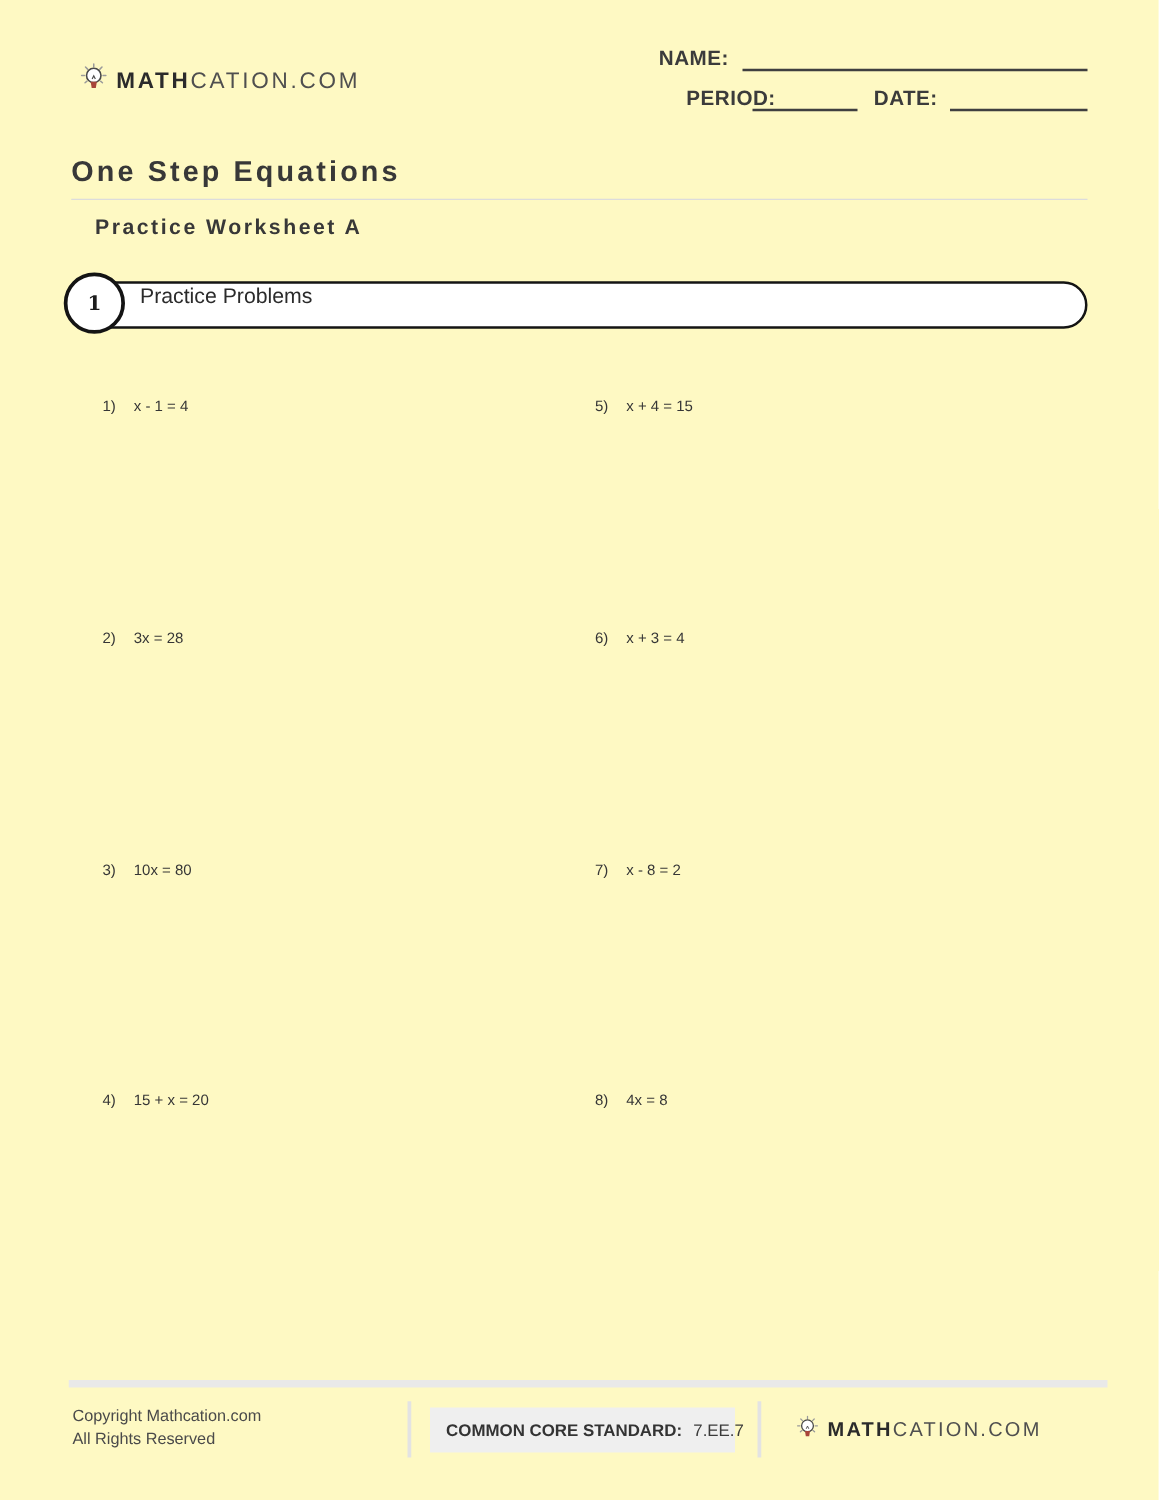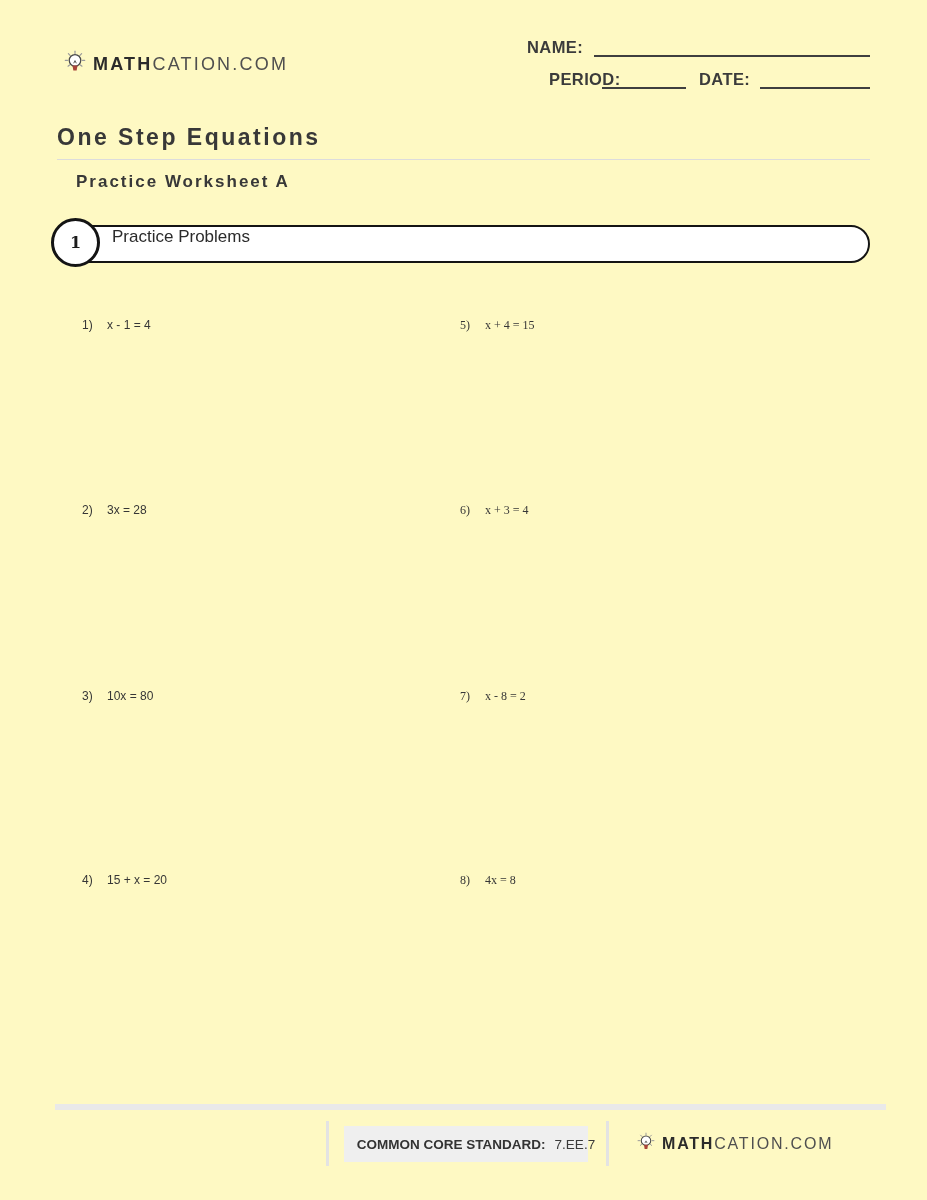--- a/index.html
+++ b/index.html
@@ -31,21 +31,21 @@
         border-radius:20px;display:flex;align-items:flex-start;padding-left:48px;background:#fff;}
   .pill-title{font-size:17px;color:#2b2b2b;}
   .badge{position:absolute;left:51px;top:218px;width:49px;height:49px;border:3.5px solid var(--outline);
          border-radius:50%;background:#fff;display:flex;align-items:center;justify-content:center;z-index:2;}
   .badge span{font-family:"DejaVu Serif","Liberation Serif",serif;font-weight:700;font-size:16px;color:#1c1c1c;}
   .instructions{position:absolute;left:101px;top:272px;font-size:15.5px;font-weight:700;color:#3f3f3f;}
 
   
   .problem{position:absolute;font-size:12px;color:var(--problem-ink);white-space:nowrap;}
   .pnum{display:inline-block;width:25px;}
-  .c1{left:82px;} .c2{left:460px;font-family:Liberation Serif, serif;}
+  .c1{left:82px;} .c2{left:476px;}
   .r1{top:318px;} .r2{top:503px;} .r3{top:689px;} .r4{top:873px;}
 
   
   .footer-bar{position:absolute;left:55px;top:1104px;width:831px;height:6px;background:var(--bar);}
   .copyright{position:absolute;left:58px;top:1124px;font-size:13px;line-height:1.35;color:var(--copy-ink);}
   .vdiv{position:absolute;top:1121px;width:3px;height:45px;background:var(--divider);}
   .vdiv-1{left:326px;} .vdiv-2{left:606px;}
   .cc-box{position:absolute;left:344px;top:1126px;width:244px;height:36px;background:var(--box-bg);
           display:flex;align-items:center;justify-content:center;gap:9px;white-space:nowrap;}
   .cc-label{font-size:13.5px;font-weight:700;color:#333;margin-left:20px;}
@@ -102,20 +102,24 @@
   <div class="problem c1 r2"><span class="pnum">2)</span><span>3x = 28</span></div>
   <div class="problem c1 r3"><span class="pnum">3)</span><span>10x = 80</span></div>
   <div class="problem c1 r4"><span class="pnum">4)</span><span>15 + x = 20</span></div>
   <div class="problem c2 r1"><span class="pnum">5)</span><span>x + 4 = 15</span></div>
   <div class="problem c2 r2"><span class="pnum">6)</span><span>x + 3 = 4</span></div>
   <div class="problem c2 r3"><span class="pnum">7)</span><span>x - 8 = 2</span></div>
   <div class="problem c2 r4"><span class="pnum">8)</span><span>4x = 8</span></div>
 
   <div class="footer-bar"></div>
 
+  <div class="copyright">
+    <div>Copyright Mathcation.com</div>
+    <div>All Rights Reserved</div>
+  </div>
 
   <div class="vdiv vdiv-1"></div>
 
   <div class="cc-box">
     <span class="cc-label">COMMON CORE STANDARD:</span>
     <span class="cc-value">7.EE.7</span>
   </div>
 
   <div class="vdiv vdiv-2"></div>
 

